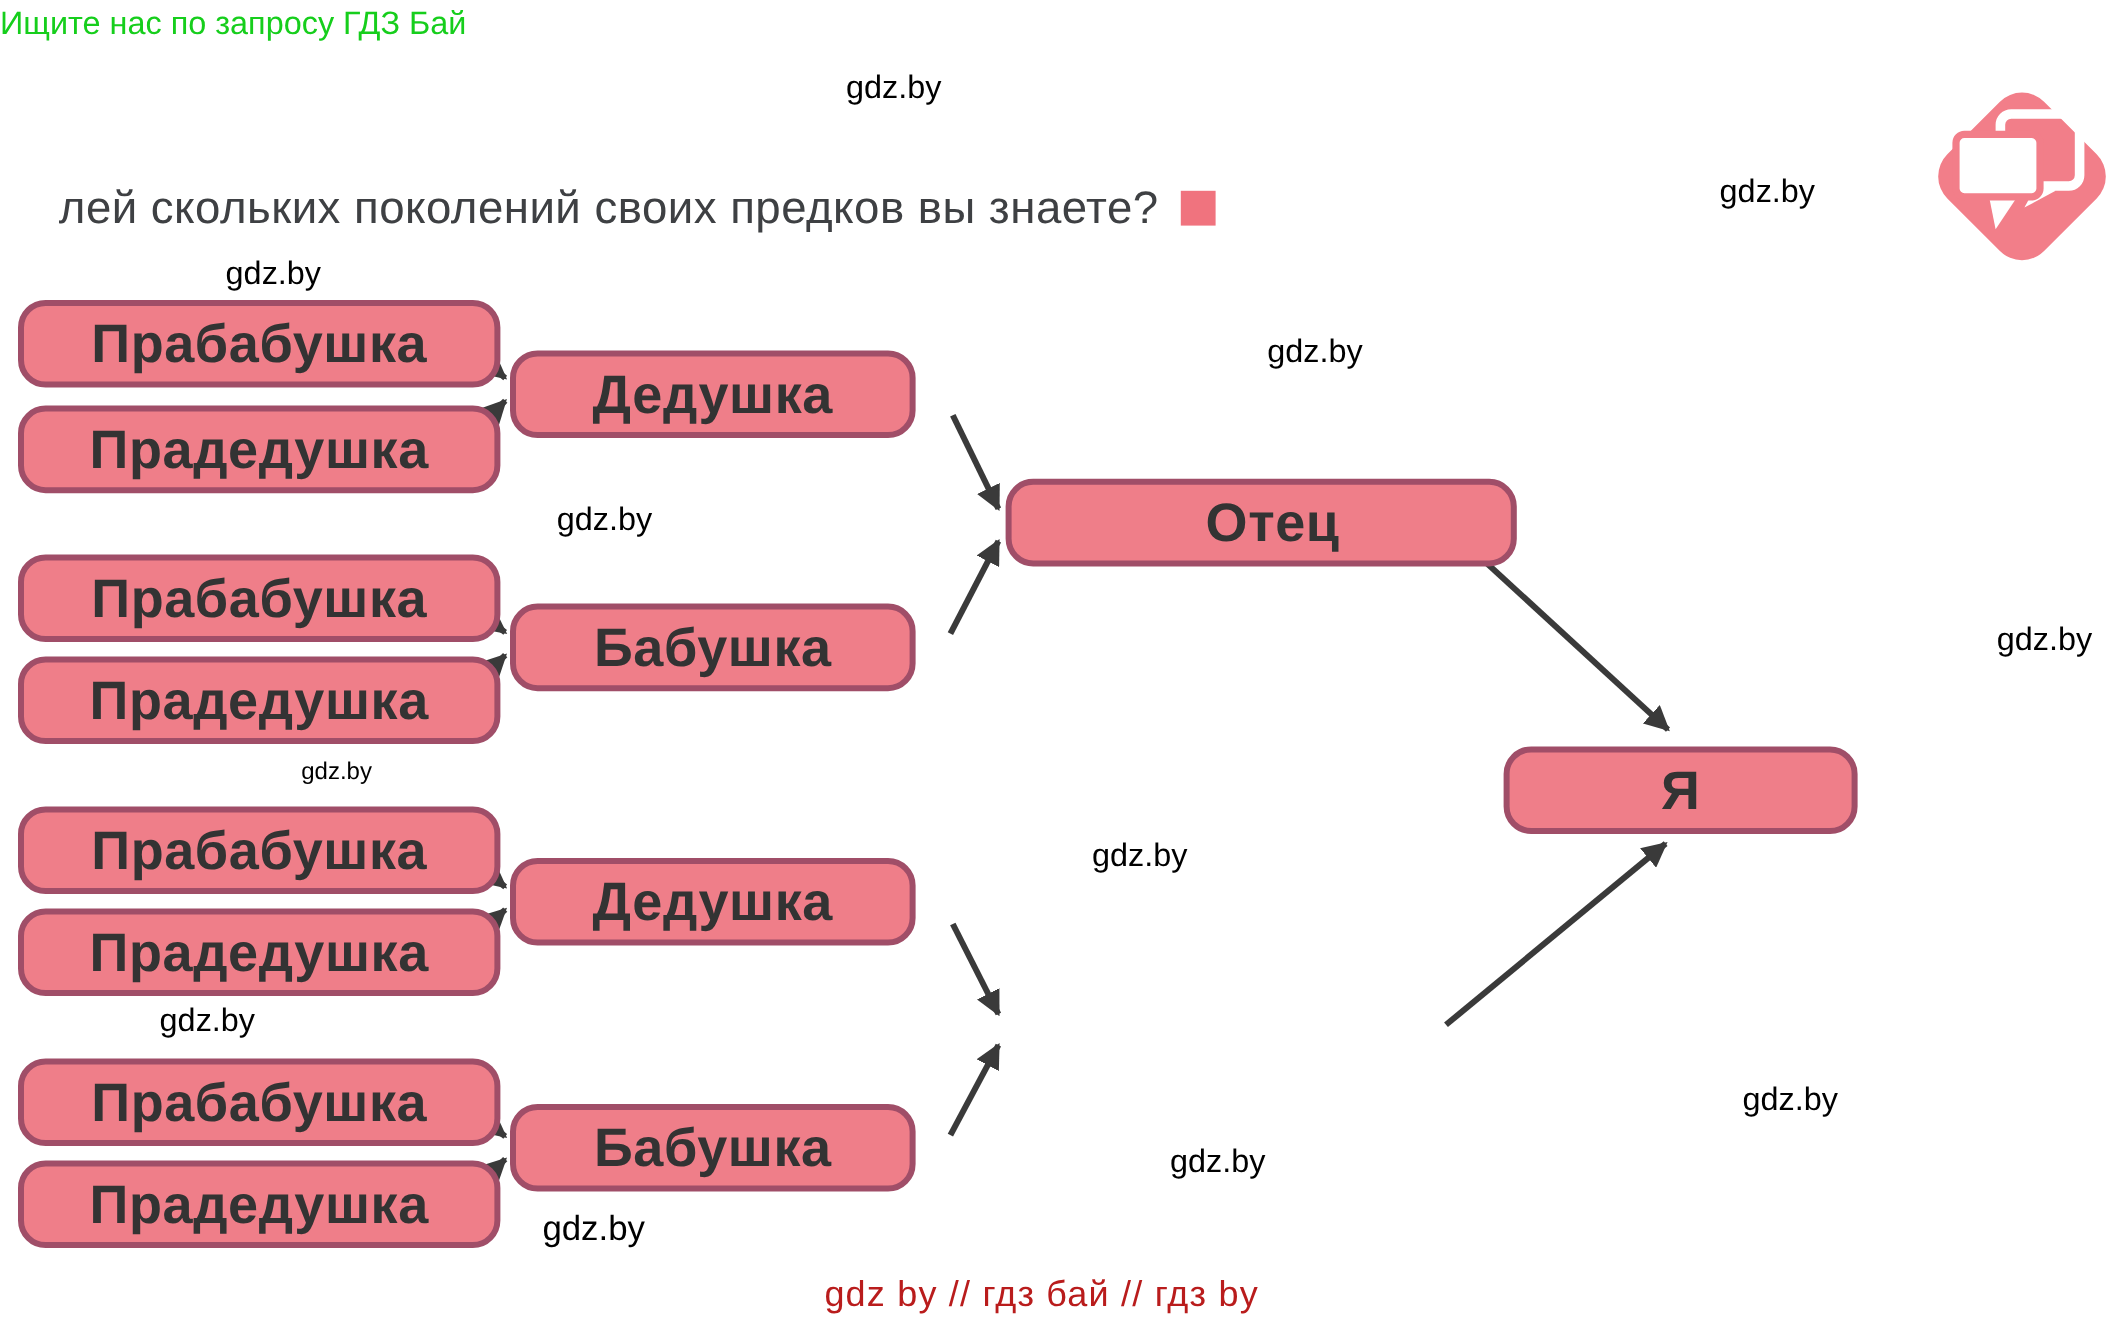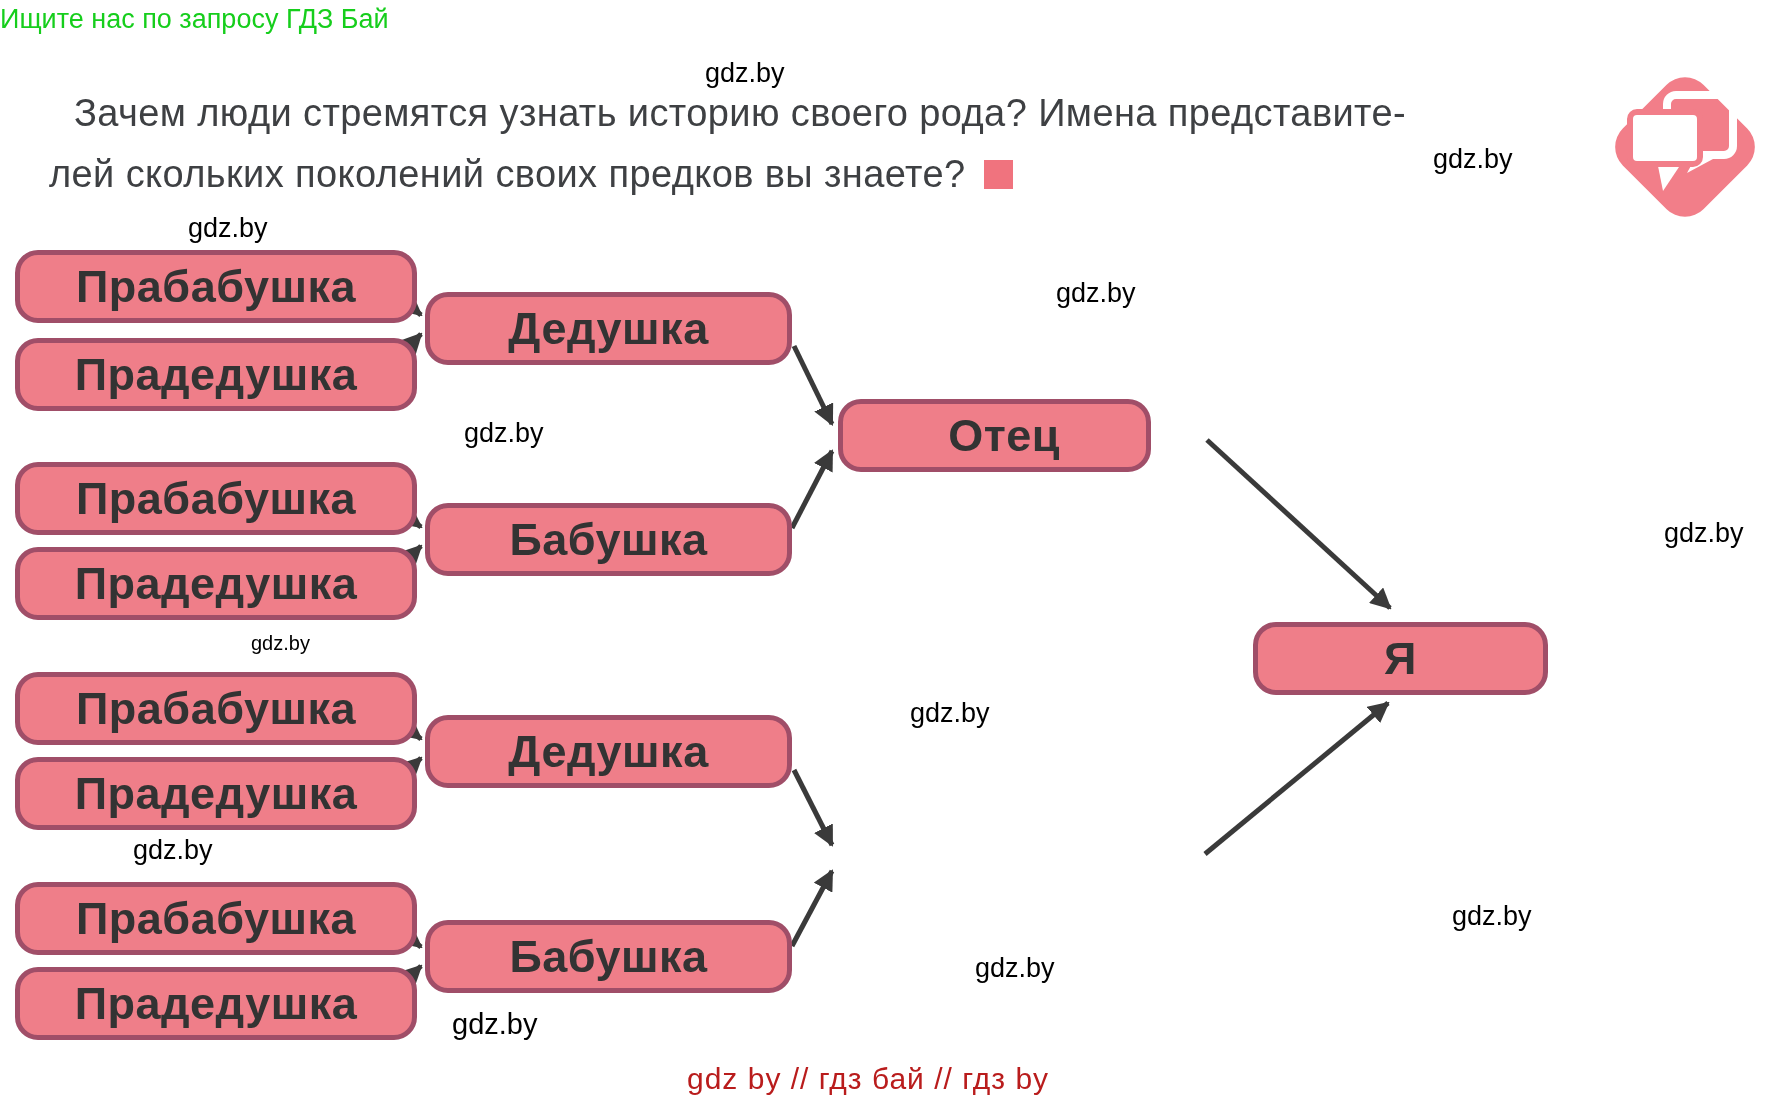--- a/index.html
+++ b/index.html
@@ -24,22 +24,22 @@
     display:inline-block;width:29px;height:29px;background:#F0737E;
     margin-left:18px;transform:translateY(2px);
   }
   .node{
     position:absolute;height:73px;box-sizing:border-box;
     background:#EF7E89;border:5px solid #A04E68;border-radius:23px;
     display:flex;align-items:center;justify-content:center;
     font-weight:700;font-size:45px;color:#333333;letter-spacing:.5px;
   }
   .node.col-left{width:402px;left:15px;}
-  .node.col-mid{width:367px;left:425px;}
-  .node.col-par{width:313px;left:838px;padding-left:19px;}
+  .node.col-mid{width:338px;left:425px;}
+  .node.col-par{width:426px;left:838px;padding-left:19px;}
   .node.col-me{width:295px;left:1253px;}
   .arrows{position:absolute;left:0;top:0;}
   .diamond{
     position:absolute;left:1628px;top:90px;width:114px;height:114px;
     background:#F27E89;border-radius:26px;transform:rotate(45deg);
   }
   .bubbles{position:absolute;left:1605px;top:67px;}
   .footer-seo{
     color:#b91c1c;font-size:30px;letter-spacing:1px;white-space:nowrap;font-weight:400;
   }
@@ -57,21 +57,20 @@
   <span class="abs wm" style="left:1056px;top:278px;">gdz.by</span>
   <span class="abs wm" style="left:464px;top:418px;">gdz.by</span>
   <span class="abs wm" style="left:1664px;top:518px;">gdz.by</span>
   <span class="abs wm small" style="left:251px;top:632px;">gdz.by</span>
   <span class="abs wm" style="left:910px;top:698px;">gdz.by</span>
   <span class="abs wm" style="left:133px;top:835px;">gdz.by</span>
   <span class="abs wm" style="left:1452px;top:901px;">gdz.by</span>
   <span class="abs wm" style="left:975px;top:953px;">gdz.by</span>
   <span class="abs wm big" style="left:452px;top:1008px;">gdz.by</span>
 
-  <div class="abs q-line" style="left:74px;top:92px;">Зачем люди стремятся узнать историю своего рода? Имена представите-</div>
   <div class="abs q-line" style="left:9px;top:153px;margin-left:40px;">
     <span>лей скольких поколений своих предков вы знаете?</span><span class="q-square"></span>
   </div>
 
   <div class="diamond"></div>
   <svg class="bubbles" width="160" height="160" viewBox="0 0 160 160">
     <rect x="62" y="28" width="66" height="60" rx="9" fill="none" stroke="#ffffff" stroke-width="8"></rect>
     <path d="M 94 84 L 82 106 L 108 92 Z" fill="#ffffff"></path>
     <path d="M 52 94 L 78 94 L 58 124 Z" fill="#ffffff"></path>
     <rect x="25" y="45" width="70" height="52" rx="7" fill="#ffffff" stroke="#F27E89" stroke-width="6"></rect>

